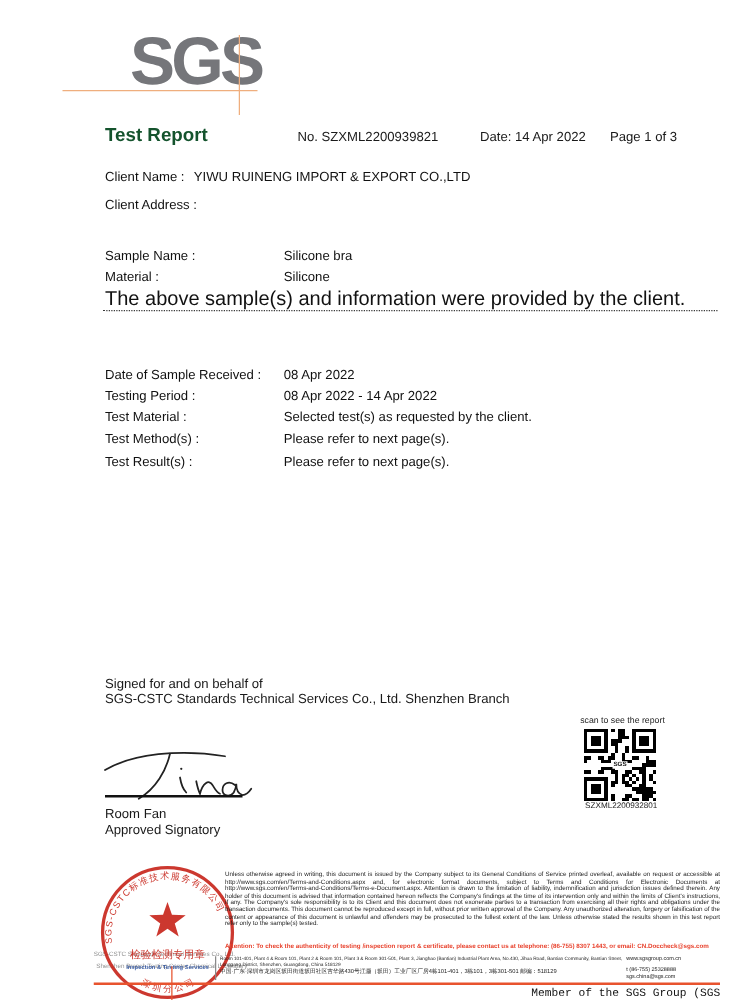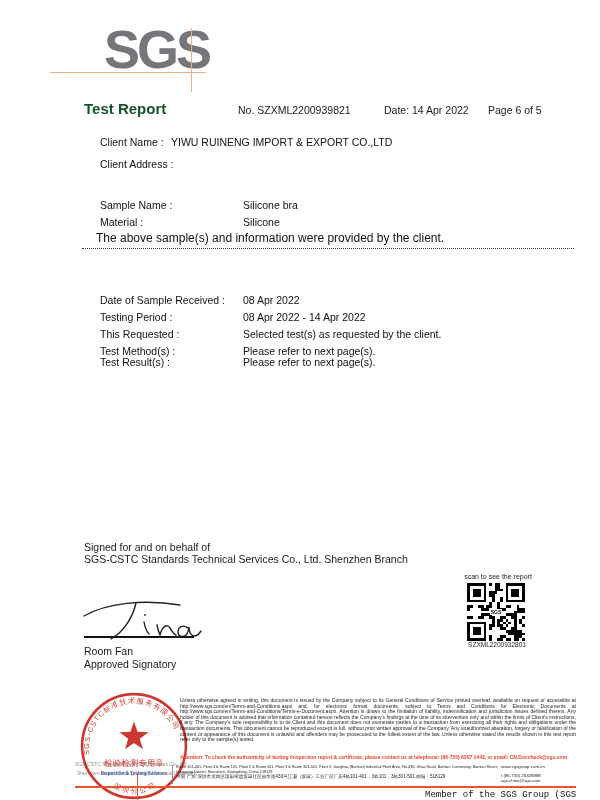--- a/index.html
+++ b/index.html
@@ -13,25 +13,25 @@
   .logo-vline { position:absolute; left:171px; top:28px; width:1px; height:64px; background:#EFAE7E; }
 
   
   .doc-title { position:absolute; left:64px; top:100px; font-size:15px; font-weight:700; color:#14532d; }
   .hdr-no   { position:absolute; left:218px; top:104px; font-size:10.5px; }
   .hdr-date { position:absolute; left:364px; top:104px; font-size:10.5px; }
   .hdr-page { position:absolute; left:468px; top:104px; font-size:10.5px; }
 
   
   .row { position:absolute; left:64px; display:flex; font-size:10.5px; color:#111; white-space:nowrap; }
-  .row .lbl { flex:none;margin-left:16px; }
+  .row .lbl { flex:none; }
   .lw-s .lbl { width:71px; }
   .lw-l .lbl { width:143px; }
 
-  .note-line { position:absolute; left:76px; top:231px; font-size:12px; color:#111; }
+  .note-line { position:absolute; left:64px; top:231px; font-size:16px; color:#111; }
   .dotted-sep { position:absolute; left:62px; top:248px; width:492px; border-top:1.5px dotted #3a3a3a; }
 
   
   .sig-l1 { position:absolute; left:64px; top:541px; font-size:10.5px;text-align:center; }
   .sig-l2 { position:absolute; left:64px; top:553px; font-size:10.5px; }
   .sig-svg { position:absolute; left:58px; top:590px; }
   .sig-rule { position:absolute; left:64px; top:636px; width:110px; height:2px; background:#111; }
   .sig-name { position:absolute; left:64px; top:645px; font-size:10.5px; }
   .sig-title { position:absolute; left:64px; top:658px; font-size:10.5px; }
 
@@ -62,21 +62,21 @@
 
 <div class="page">
 
   <div class="logo-text">SGS</div>
   <div class="logo-hline"></div>
   <div class="logo-vline"></div>
 
   <div class="doc-title">Test Report</div>
   <div class="hdr-no">No. SZXML2200939821</div>
   <div class="hdr-date">Date: 14 Apr 2022</div>
-  <div class="hdr-page">Page 6 of 5</div>
+  <div class="hdr-page">Page 1 of 3</div>
 
   <div class="row lw-s" style="top:136px">
     <span class="lbl">Client Name :</span>
     <span class="val">YIWU RUINENG IMPORT &amp; EXPORT CO.,LTD</span>
   </div>
   <div class="row lw-s" style="top:158px">
     <span class="lbl">Client Address :</span>
   </div>
 
   <div class="row lw-l" style="top:199px">
@@ -92,28 +92,28 @@
 
   <div class="row lw-l" style="top:294px">
     <span class="lbl">Date of Sample Received :</span>
     <span class="val">08 Apr 2022</span>
   </div>
   <div class="row lw-l" style="top:311px">
     <span class="lbl">Testing Period :</span>
     <span class="val">08 Apr 2022 - 14 Apr 2022</span>
   </div>
   <div class="row lw-l" style="top:328px">
-    <span class="lbl">This Requested :</span>
+    <span class="lbl">Test Material :</span>
     <span class="val">Selected test(s) as requested by the client.</span>
   </div>
   <div class="row lw-l" style="top:345px">
     <span class="lbl">Test Method(s) :</span>
     <span class="val">Please refer to next page(s).</span>
   </div>
-  <div class="row lw-l" style="top:356px">
+  <div class="row lw-l" style="top:364px">
     <span class="lbl">Test Result(s) :</span>
     <span class="val">Please refer to next page(s).</span>
   </div>
 
   <div class="sig-l1">Signed for and on behalf of</div>
   <div class="sig-l2">SGS-CSTC Standards Technical Services Co., Ltd. Shenzhen Branch</div>
   <svg class="sig-svg" width="130" height="52" viewBox="0 0 130 52">
     <g fill="none" stroke="#222" stroke-width="1.4" stroke-linecap="round">
       <path d="M 6,26 C 28,13 66,9 102,15"></path>
       <path d="M 58,13 C 55,26 47,41 33,49"></path>

